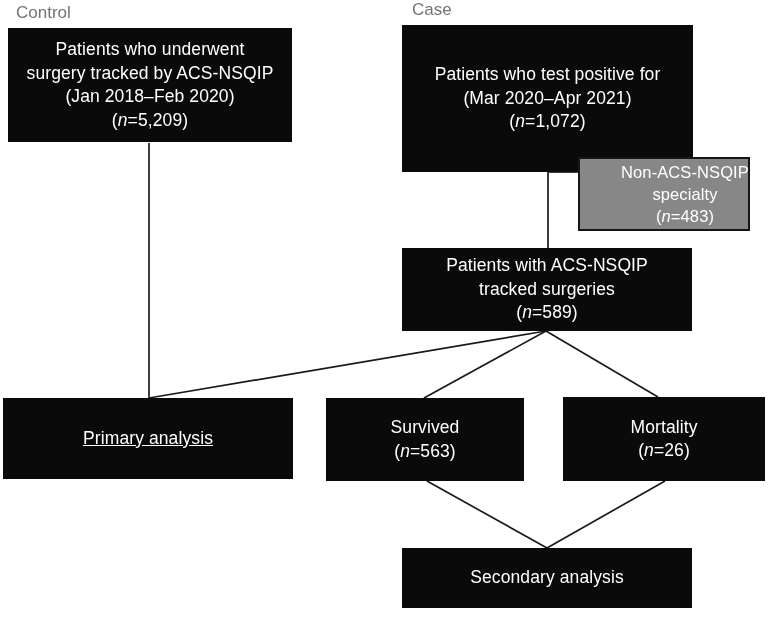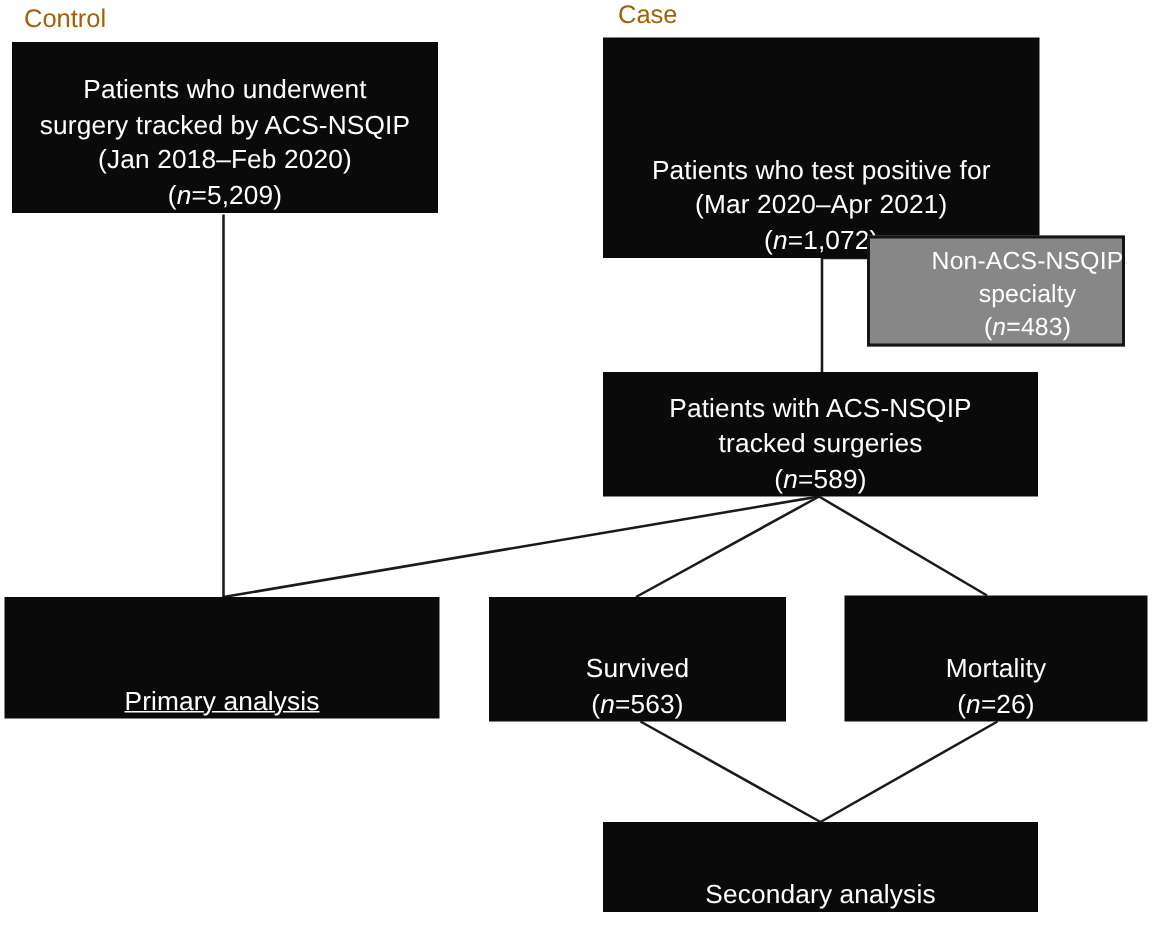--- a/index.html
+++ b/index.html
@@ -10,33 +10,33 @@
   .canvas {
     position: relative;
     width: 770px;
     height: 633px;
     background: #ffffff;
     font-family: "Liberation Sans", sans-serif;
     overflow: hidden;
   }
   .flow-label {
     position: absolute;
-    color: #a16207;
+    color: #737373;
     font-size: 17px;
     line-height: 20px;
   }
   .node {
     position: absolute;
     box-sizing: border-box;
     background: #0a0a0a;
     color: #ffffff;
     display: flex;
     flex-direction: column;
     align-items: center;
-    justify-content: flex-end;
+    justify-content: center;
     text-align: center;
     font-size: 17.5px;
     line-height: 23.5px;
     letter-spacing: 0.1px;
   }
   .node.gray {
     background: #878787;
     border: 2.7px solid #151515;
     font-size: 16.5px;
     line-height: 22px;

